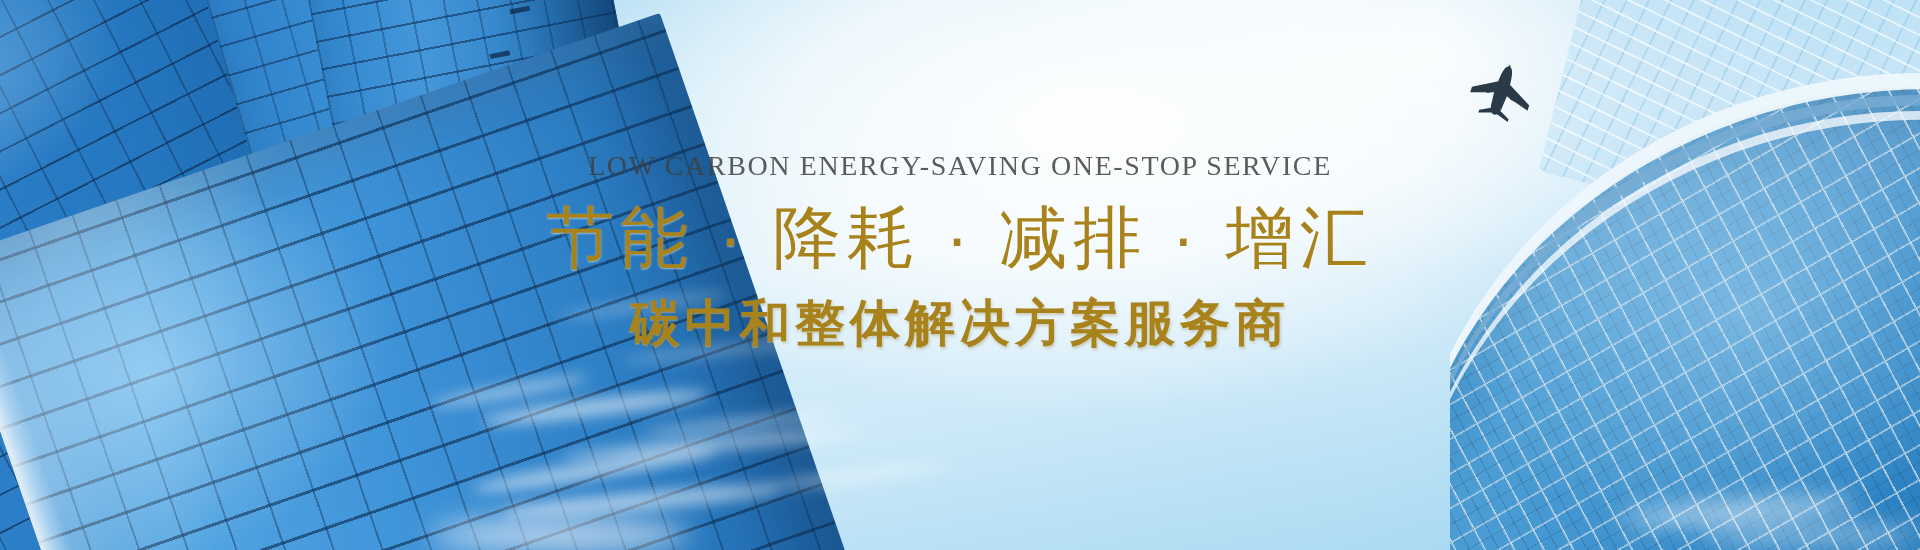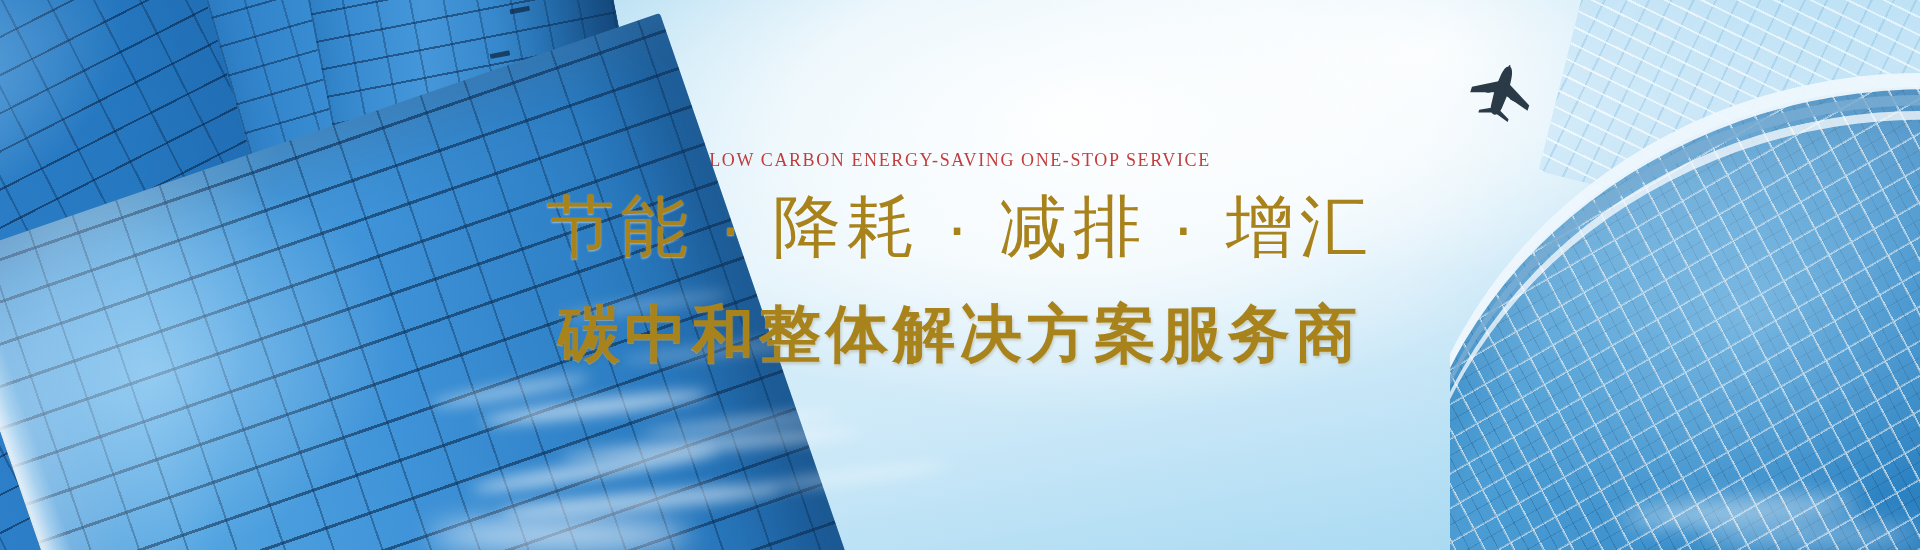--- a/index.html
+++ b/index.html
@@ -258,42 +258,42 @@
   
   .copy{
     position:absolute; left:0; top:0; width:1920px; height:550px;
     display:flex; flex-direction:column; align-items:center;
     justify-content:flex-start;
     padding-top:150px;
     pointer-events:none;
   }
   .eyebrow{
     font-family:"Liberation Serif", serif;
-    font-size:18px;
+    font-size:28px;
     letter-spacing:1.6px;
-    color:#b91c1c;
+    color:#404040;
     text-transform:uppercase;
     opacity:.85;
     white-space:nowrap;
   }
   .line1{
     margin-top:19px;
     font-family:"Liberation Sans", sans-serif;
     font-size:68px;
     line-height:1.08;
     color:#a8821a;
     letter-spacing:6px;
     white-space:nowrap;
     text-shadow:0 1px 2px rgba(255,255,255,.55);
   }
   .headline{
-    margin-top:38px;
+    margin-top:22px;
     font-family:"Liberation Sans", sans-serif;
     font-weight:bold;
-    font-size:62px;
+    font-size:50px;
     line-height:1.08;
     color:#a8821a;
     letter-spacing:5px;
     white-space:nowrap;
     text-shadow:1px 2px 3px rgba(120,92,18,.28), 0 1px 1px rgba(255,255,255,.4);
   }
 </style>
 </head>
 <body>
 

